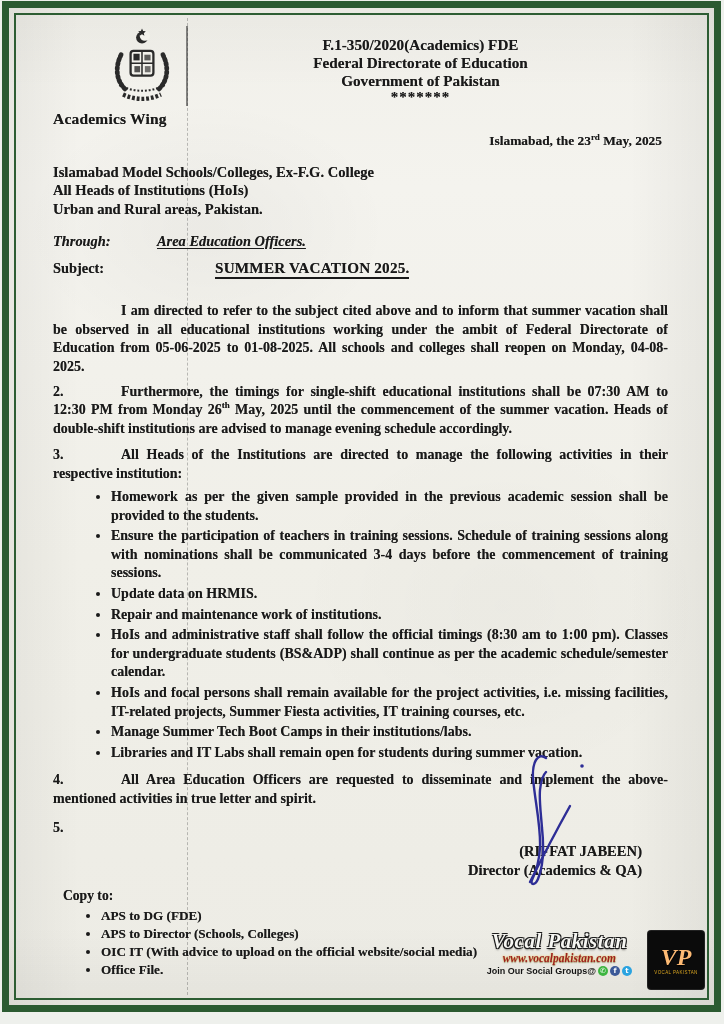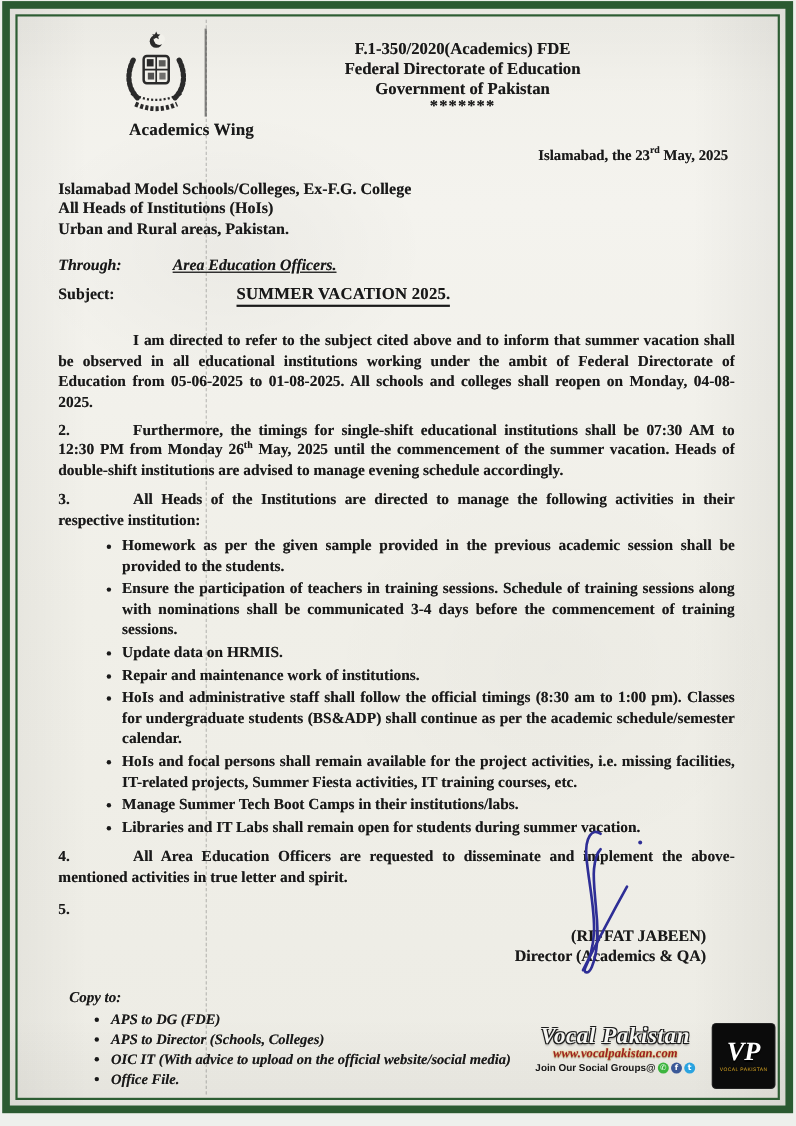--- a/index.html
+++ b/index.html
@@ -29,21 +29,21 @@
 
   .content{
     position:absolute;left:44px;right:46px;top:12px;bottom:10px;
     color:#191919;z-index:3;overflow:hidden;
     font-weight:700;font-size:14px;line-height:18.4px;
     text-shadow:0 0 .5px rgba(20,20,20,.55);
   }
 
   
   .header-row{display:flex;margin-top:8px;}
-  .logo-col{width:178px;flex:0 0 auto;text-align:right;font-family:Liberation Serif, serif;}
+  .logo-col{width:178px;flex:0 0 auto;text-align:left;font-family:Liberation Serif, serif;}
   .logo-col svg{display:block;margin:0 auto;}
   .wing{font-size:15.5px;margin-top:2px;letter-spacing:.2px;}
   .center-col{flex:1;text-align:center;padding-top:8px;padding-right:58px;}
   .center-col .hline{font-size:15.2px;line-height:18px;}
   .stars{font-size:15px;line-height:15px;letter-spacing:1px;}
   .date-row{text-align:right;font-size:13.4px;margin-top:4px;padding-right:6px;}
 
   
   .address{margin-top:12px;font-size:14.6px;line-height:18.6px;}
 
@@ -66,21 +66,21 @@
 
   
   ul.activities{margin:5px 0 0 0;padding-left:58px;}
   ul.activities li{text-align:justify;margin:2px 0;line-height:18.6px;}
 
   
   .signer{position:relative;margin-top:34px;text-align:right;padding-right:26px;font-size:14.6px;line-height:19px;}
   .sig-svg{position:absolute;right:74px;bottom:-10px;z-index:4;}
 
   
-  .copy{margin-top:19px;font-size:13.2px;line-height:16.5px;font-style:italic;}
+  .copy{margin-top:8px;font-size:13.2px;line-height:16.5px;}
   .copy .copy-label{margin-left:10px;font-size:13.6px;}
   ul.copy-list{margin:3px 0 0 0;padding-left:48px;}
   ul.copy-list li{margin:1.5px 0;}
 
   
   .watermark{position:absolute;right:10px;bottom:16px;z-index:6;display:flex;gap:16px;}
   .vp-col{text-align:center;}
   .vp-brand{
     font-style:italic;font-weight:700;font-size:21px;line-height:21px;color:#f6f6f2;letter-spacing:.5px;
     text-shadow:-1px -1px 0 #1c1c1c,1px -1px 0 #1c1c1c,-1px 1px 0 #1c1c1c,1px 1px 0 #1c1c1c,0 2px 2px rgba(0,0,0,.5);
@@ -93,21 +93,21 @@
   .sicon{display:inline-block;width:10px;height:10px;border-radius:50%;color:#fff;font-size:7px;line-height:10px;text-align:center;font-family:"DejaVu Sans",sans-serif;}
   .si-wa{background:#3db53f;}
   .si-fb{background:#3b5998;}
   .si-tw{background:#2aa3e0;}
   .vp-logo{
     width:56px;height:58px;background:#0b0b0b;border-radius:3px;flex:0 0 auto;
     display:flex;flex-direction:column;align-items:center;justify-content:center;gap:1px;
     box-shadow:0 0 0 1px #222;
   }
   .vp-mono{font-style:italic;font-weight:700;font-size:24px;line-height:24px;color:#d8a республ?;}
-  .vp-mono{color:#ffffff;text-shadow:0 1px 1px #000;}
+  .vp-mono{color:#fdba74;text-shadow:0 1px 1px #000;}
   .vp-cap{font-size:4.5px;line-height:5px;color:#d9a520;letter-spacing:.4px;font-family:"Liberation Sans",sans-serif;}
 </style>
 </head>
 <body>
 
 <div class="frame">
   <div class="paper">
     <div class="texture"></div>
     <div class="foldline"></div>
     <div class="foldmark"></div>

